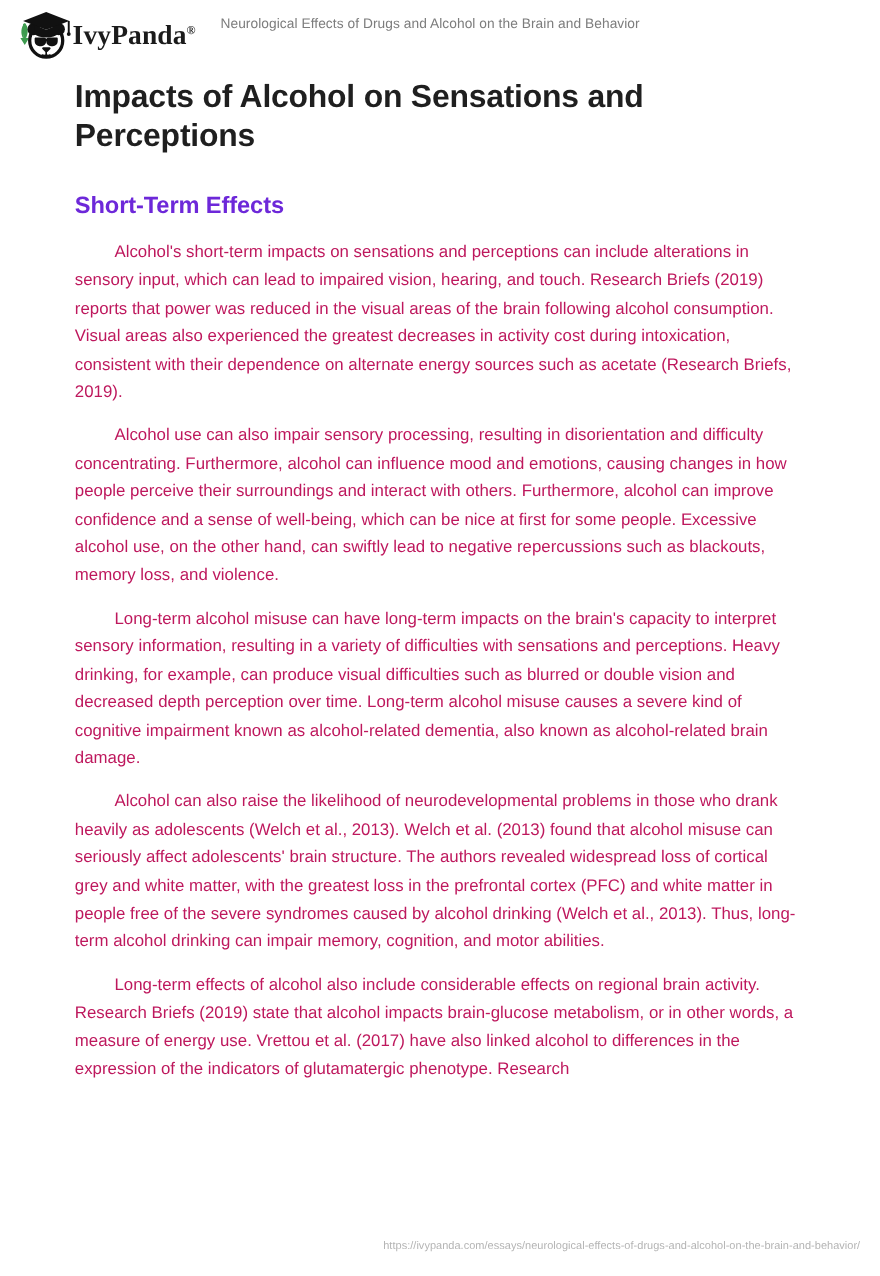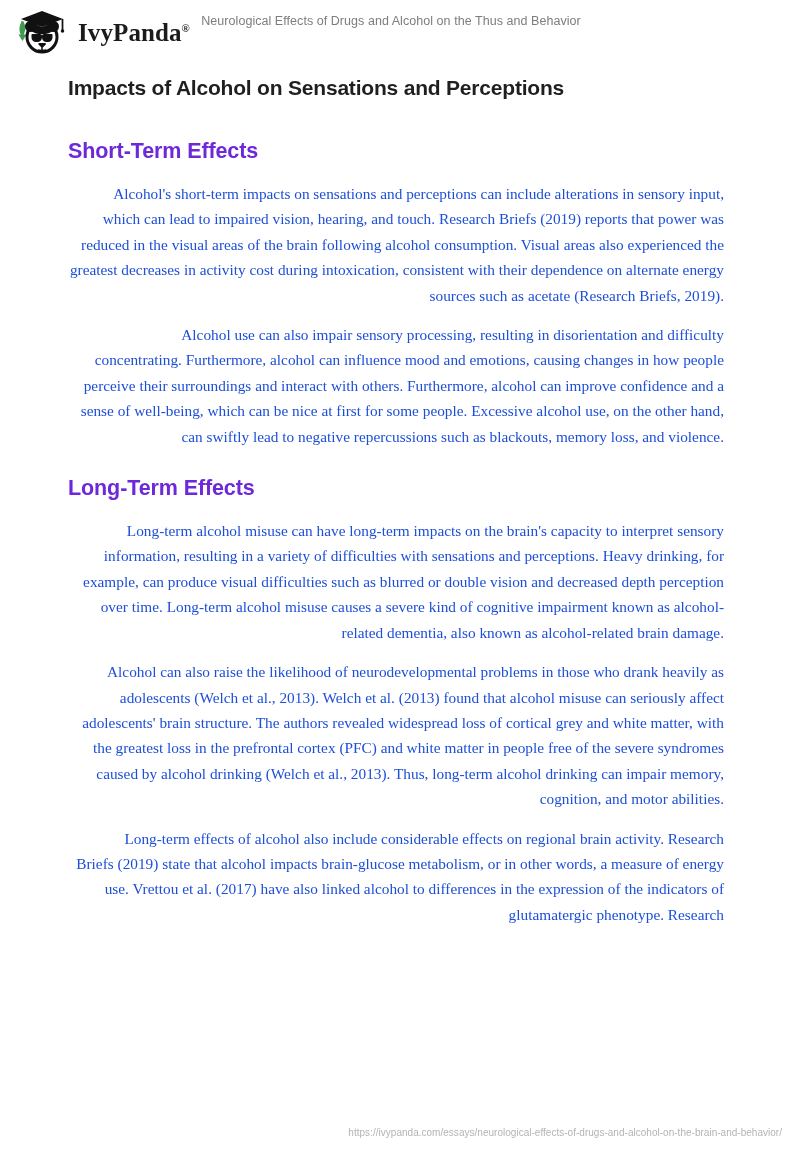--- a/index.html
+++ b/index.html
@@ -23,21 +23,21 @@
     left: 0;
     width: 800px;
     height: 62px;
   }
   .brand {
     position: absolute;
     left: 14px;
     top: 8px;
     display: flex;
     align-items: center;
-    gap: 12px;
+    gap: 0;
   }
   .brand-mark {
     width: 52px;
     height: 48px;
     display: block;
   }
   .brand-name {
     font-family: "Liberation Serif", serif;
     font-size: 25px;
     font-weight: bold;
@@ -66,43 +66,42 @@
 
   
   .doc {
     position: absolute;
     left: 68px;
     top: 70px;
     width: 656px;
   }
   h1.doc-title {
     margin: 0 0 0 0;
-    font-size: 21px;
+    font-size: 29px;
     font-weight: bold;
     color: #1f1f1f;
     line-height: 36px;
     letter-spacing: -0.2px;
   }
   h2.section-heading {
     margin: 28px 0 0 0;
     font-size: 21.5px;
     font-weight: bold;
     color: #6d28d9;
     line-height: 28px;
     letter-spacing: -0.1px;
   }
   p.para {
     margin: 14px 0 0 0;
     font-size: 15.3px;
-    color: #1d4ed8;
+    color: #be185d;
     line-height: 25.4px;
     text-indent: 36px;
-    text-align: right;
+    text-align: left;
     letter-spacing: 0.01px;
-    font-family: Liberation Serif, serif;
   }
   h2.section-heading + p.para { margin-top: 16px; }
 
   
   .sec-short h2 { margin-top: 31px; }
   .sec-long  h2 { margin-top: 25px; }
 
   
   .page-footer {
     position: absolute;
@@ -141,35 +140,34 @@
       <path d="M56 79 v5 M49 84 a7 6 0 0 0 7 0 M63 84 a7 6 0 0 1 -7 0" stroke="#111111" stroke-width="3" fill="none" stroke-linecap="round"></path>
 
       <path d="M56 6 L98 22 L56 38 L14 22 Z" fill="#111111"></path>
       <path d="M34 29 L34 45 a24 12 0 0 0 44 0 L78 29 L56 38 Z" fill="#111111"></path>
       <path d="M97 22 L97 44" stroke="#111111" stroke-width="3.5" fill="none"></path>
       <circle cx="97" cy="46" r="3.5" fill="#111111"></circle>
     </svg>
     <span class="brand-name"><span>IvyPanda</span><span class="reg">®</span></span>
   </div>
 
-  <div class="header-title">Neurological Effects of Drugs and Alcohol on the Thus and Behavior</div>
+  <div class="header-title">Neurological Effects of Drugs and Alcohol on the Brain and Behavior</div>
 </div>
 
 <main class="doc">
 
   <h1 class="doc-title">Impacts of Alcohol on Sensations and Perceptions</h1>
 
   <section class="sec-short">
     <h2 class="section-heading">Short-Term Effects</h2>
     <p class="para">Alcohol's short-term impacts on sensations and perceptions can include alterations in sensory input, which can lead to impaired vision, hearing, and touch. Research Briefs (2019) reports that power was reduced in the visual areas of the brain following alcohol consumption. Visual areas also experienced the greatest decreases in activity cost during intoxication, consistent with their dependence on alternate energy sources such as acetate (Research Briefs, 2019).</p>
     <p class="para">Alcohol use can also impair sensory processing, resulting in disorientation and difficulty concentrating. Furthermore, alcohol can influence mood and emotions, causing changes in how people perceive their surroundings and interact with others. Furthermore, alcohol can improve confidence and a sense of well-being, which can be nice at first for some people. Excessive alcohol use, on the other hand, can swiftly lead to negative repercussions such as blackouts, memory loss, and violence.</p>
   </section>
 
   <section class="sec-long">
-    <h2 class="section-heading">Long-Term Effects</h2>
     <p class="para">Long-term alcohol misuse can have long-term impacts on the brain's capacity to interpret sensory information, resulting in a variety of difficulties with sensations and perceptions. Heavy drinking, for example, can produce visual difficulties such as blurred or double vision and decreased depth perception over time. Long-term alcohol misuse causes a severe kind of cognitive impairment known as alcohol-related dementia, also known as alcohol-related brain damage.</p>
     <p class="para">Alcohol can also raise the likelihood of neurodevelopmental problems in those who drank heavily as adolescents (Welch et al., 2013). Welch et al. (2013) found that alcohol misuse can seriously affect adolescents' brain structure. The authors revealed widespread loss of cortical grey and white matter, with the greatest loss in the prefrontal cortex (PFC) and white matter in people free of the severe syndromes caused by alcohol drinking (Welch et al., 2013). Thus, long-term alcohol drinking can impair memory, cognition, and motor abilities.</p>
     <p class="para">Long-term effects of alcohol also include considerable effects on regional brain activity. Research Briefs (2019) state that alcohol impacts brain-glucose metabolism, or in other words, a measure of energy use. Vrettou et al. (2017) have also linked alcohol to differences in the expression of the indicators of glutamatergic phenotype. Research</p>
   </section>
 
 </main>
 
 <div class="page-footer">
   <span>https://ivypanda.com/essays/neurological-effects-of-drugs-and-alcohol-on-the-brain-and-behavior/</span>
 </div>

